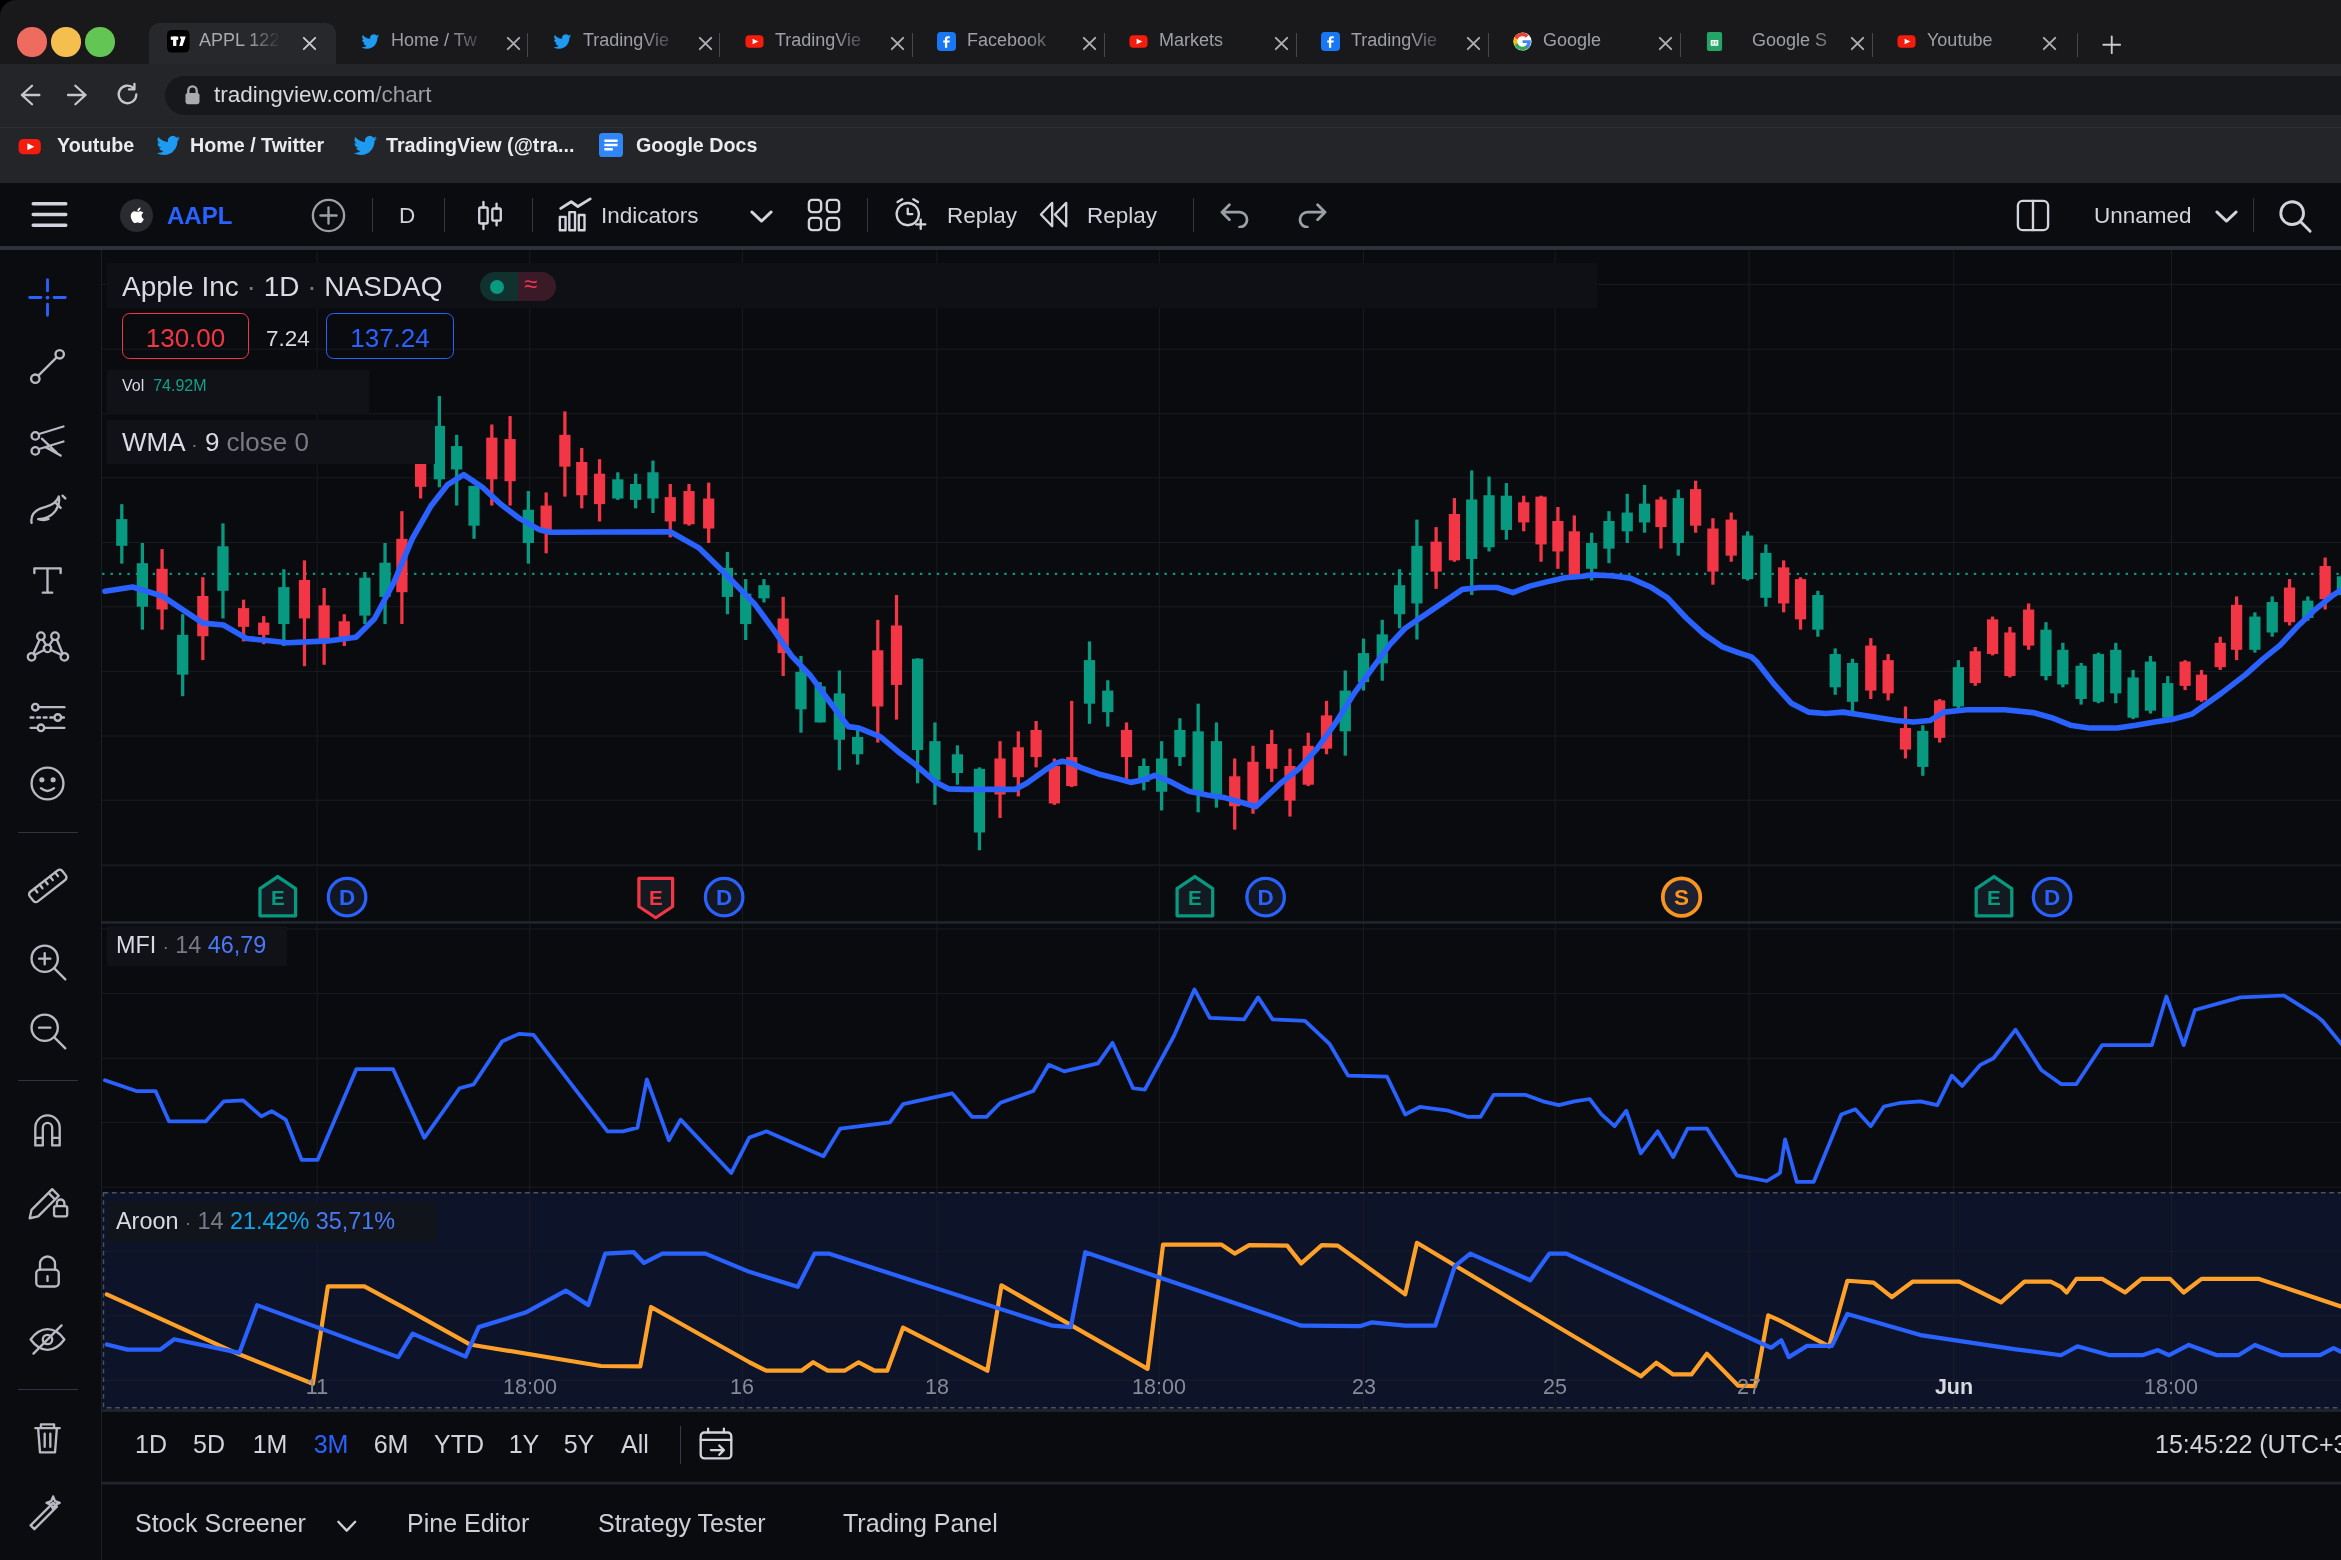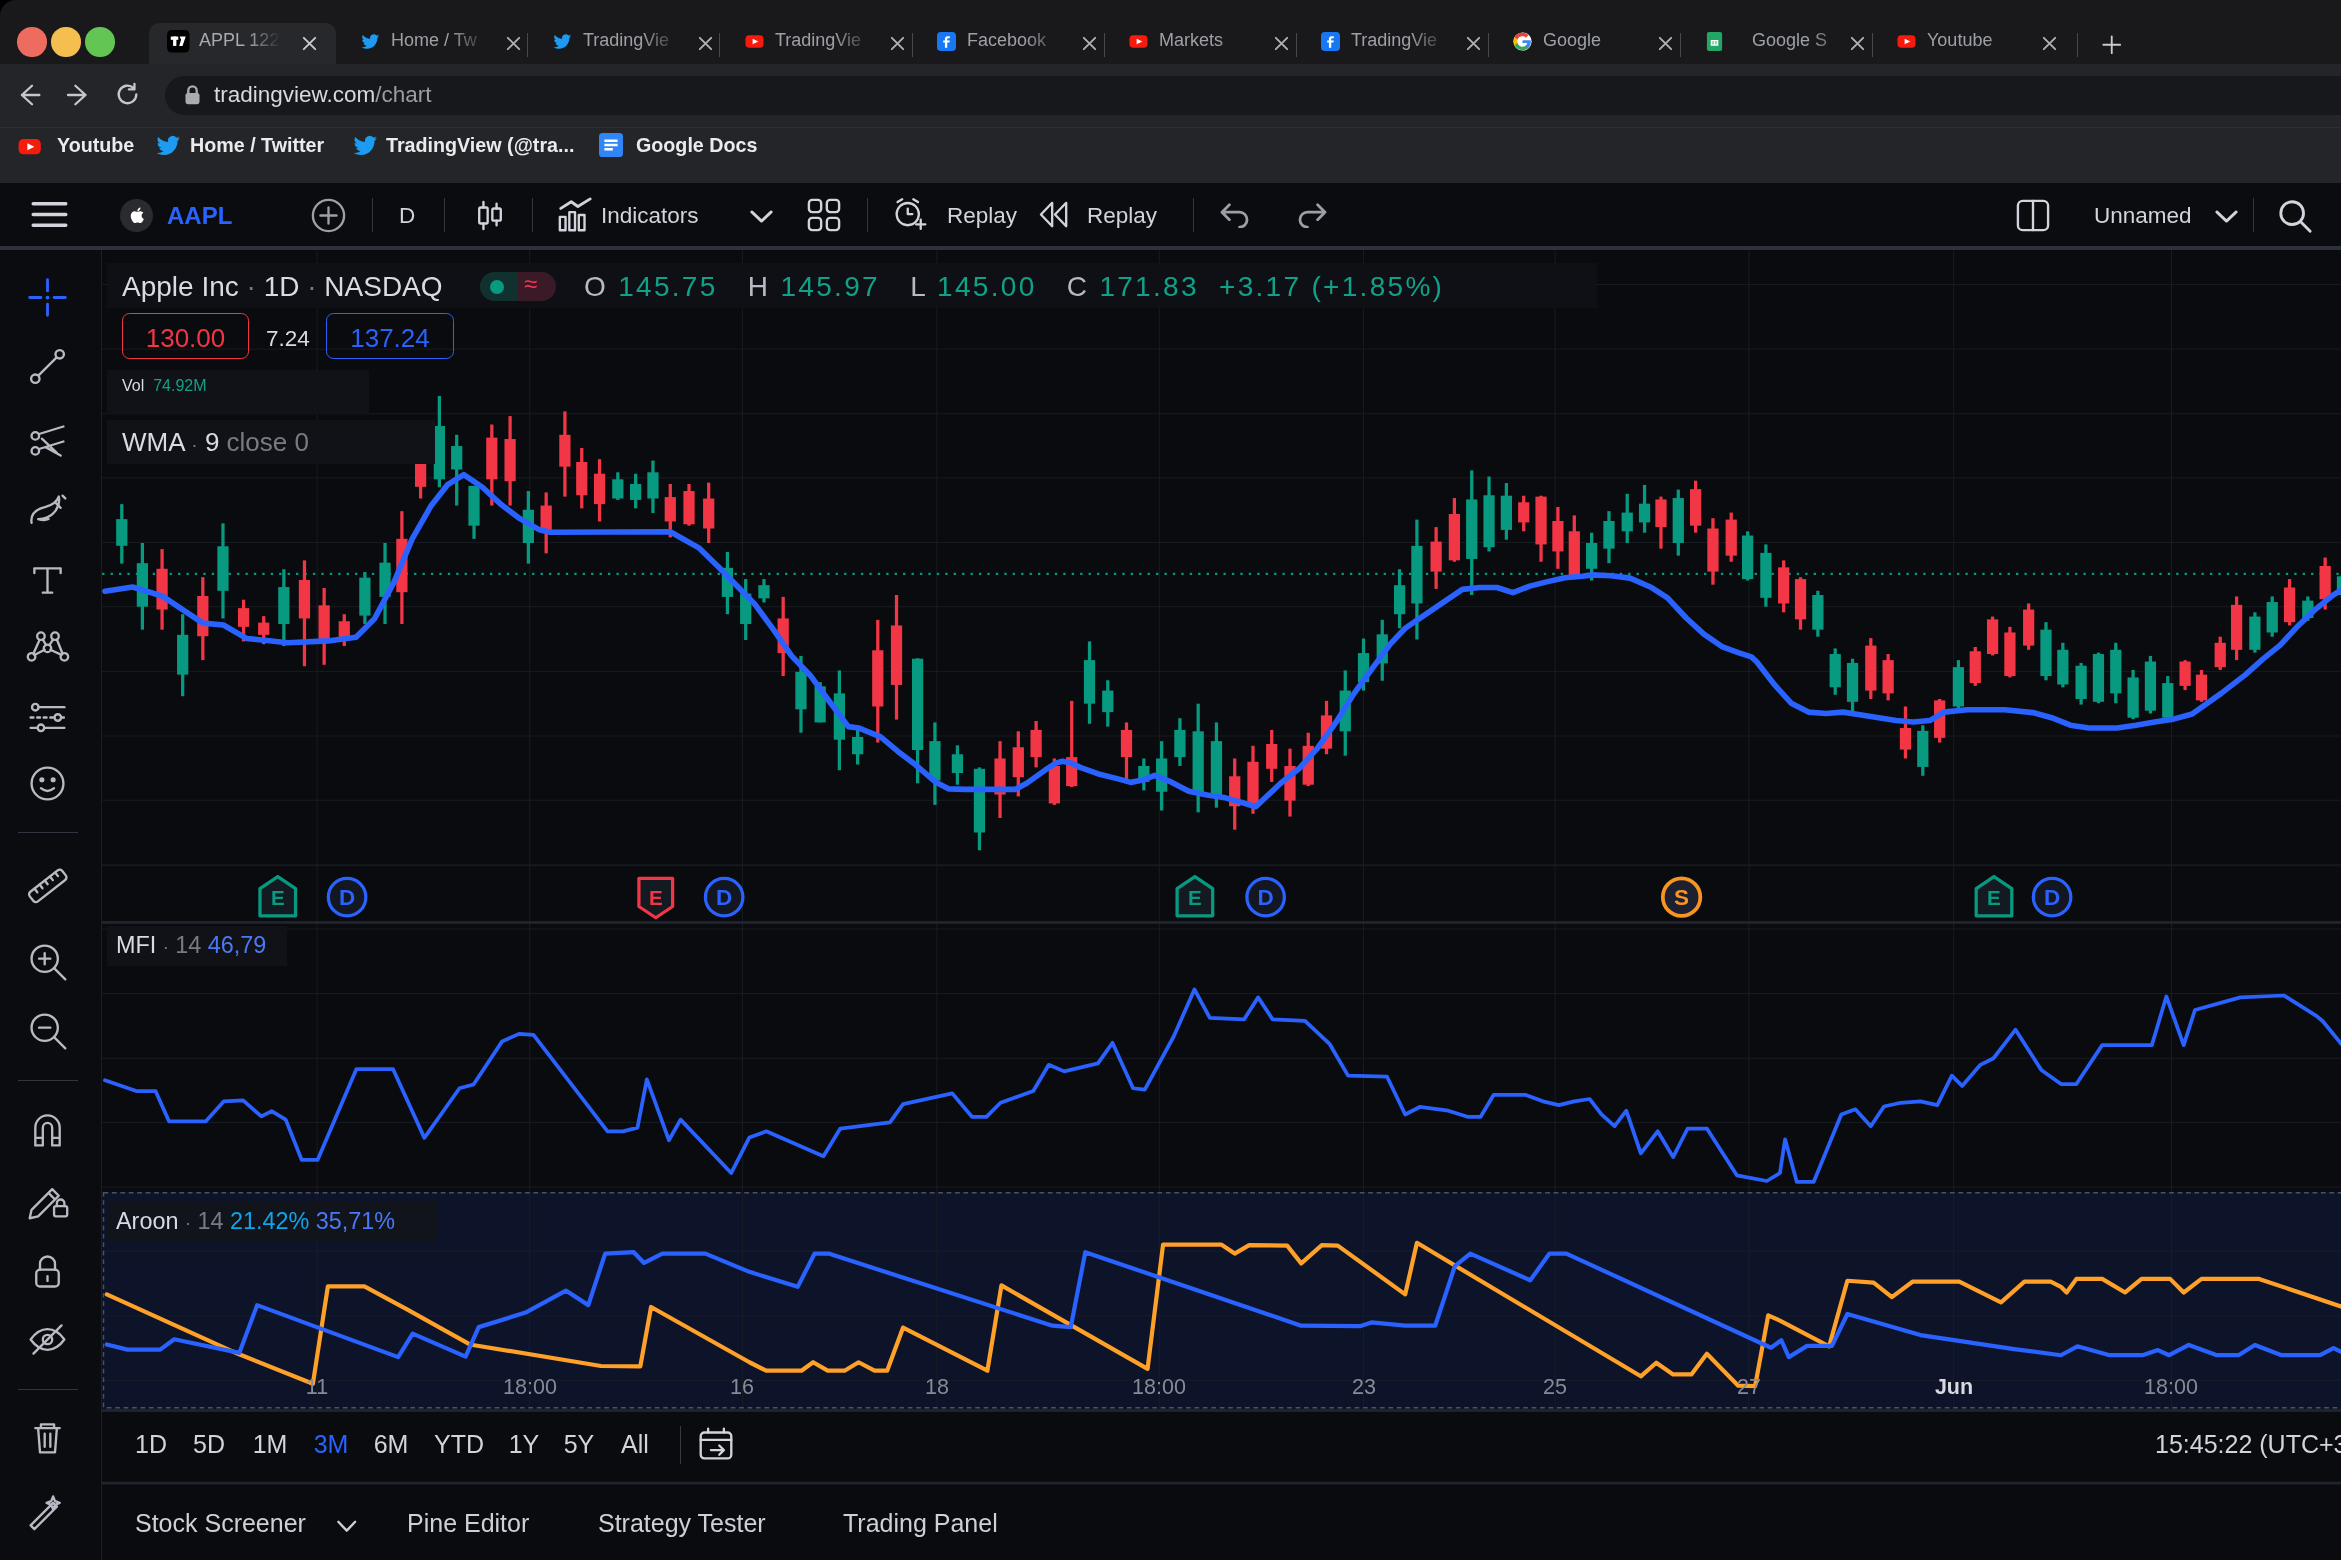--- a/index.html
+++ b/index.html
@@ -634,21 +634,20 @@
     </svg>
 <svg class="abs" style="left:25px;top:1487px" width="45" height="45" viewBox="0 0 96 96" fill="none" stroke="#b7bac3" stroke-width="5" stroke-linecap="round" stroke-linejoin="round">
       <path d="M12 82 L60 34 l8 8 L20 90 z M60 20 l4 10 10 4 -10 4 -4 10 -4-10 -10-4 10-4 z"></path>
     </svg>
 <div class="abs" style="left:107px;top:263px;width:1490px;height:45px;background:#0e1015;"></div>
 <div class="abs" style="left:122px;top:271px;font-size:28px;color:#d8dbe3;">Apple Inc <span style="color:#787b86">·</span> 1D <span style="color:#787b86">·</span> NASDAQ</div>
 <div class="abs" style="left:480px;top:272px;width:75px;height:29px;border-radius:14.5px;background:#11312e;"></div>
 <div class="abs" style="left:518px;top:272px;width:38px;height:29px;border-radius:0 14.5px 14.5px 0;background:#3a1a26;"></div>
 <div class="abs" style="left:490px;top:280px;width:14px;height:14px;border-radius:50%;background:#089981;"></div>
 <div class="abs" style="left:524px;top:270px;font-size:24px;color:#f23654;">≈</div>
-<div class="abs" style="left:584px;top:271px;font-size:28px;letter-spacing:2.3px;color:#b5bac4;">O <span class="tealv">145.75</span>&nbsp;&nbsp; H <span class="tealv">145.97</span>&nbsp;&nbsp; L <span class="tealv">145.00</span>&nbsp;&nbsp; C <span class="tealv">171.83</span>&nbsp; <span class="tealv">+3.17 (+1.85%)</span></div>
 <div class="abs" style="left:122px;top:313px;width:127px;height:46px;border:1.9px solid #f23645;border-radius:7.5px;"></div>
 <div class="abs" style="left:122px;top:323px;width:127px;text-align:center;font-size:26px;color:#f23645;">130.00</div>
 <div class="abs" style="left:266px;top:326px;font-size:22.5px;color:#d8dbe3;">7.24</div>
 <div class="abs" style="left:326px;top:313px;width:128px;height:46px;border:1.9px solid #2962ff;border-radius:7.5px;"></div>
 <div class="abs" style="left:326px;top:323px;width:128px;text-align:center;font-size:26px;color:#2962ff;">137.24</div>
 <div class="abs" style="left:107px;top:370px;width:262px;height:44px;background:#101218;"></div>
 <div class="abs" style="left:107px;top:420px;width:328px;height:44px;background:#101218;"></div>
 <div class="abs" style="left:122px;top:377px;font-size:16px;color:#d8dbe3;">Vol <span style="color:#12a087">&nbsp;74.92M</span></div>
 <div class="abs" style="left:122px;top:427px;font-size:26px;color:#d8dbe3;">WMA <span style="color:#787b86;font-size:19px">·</span> 9 <span style="color:#787b86">close 0</span></div>
 <div class="abs" style="left:107px;top:926px;width:180px;height:40px;background:#101218;"></div>

